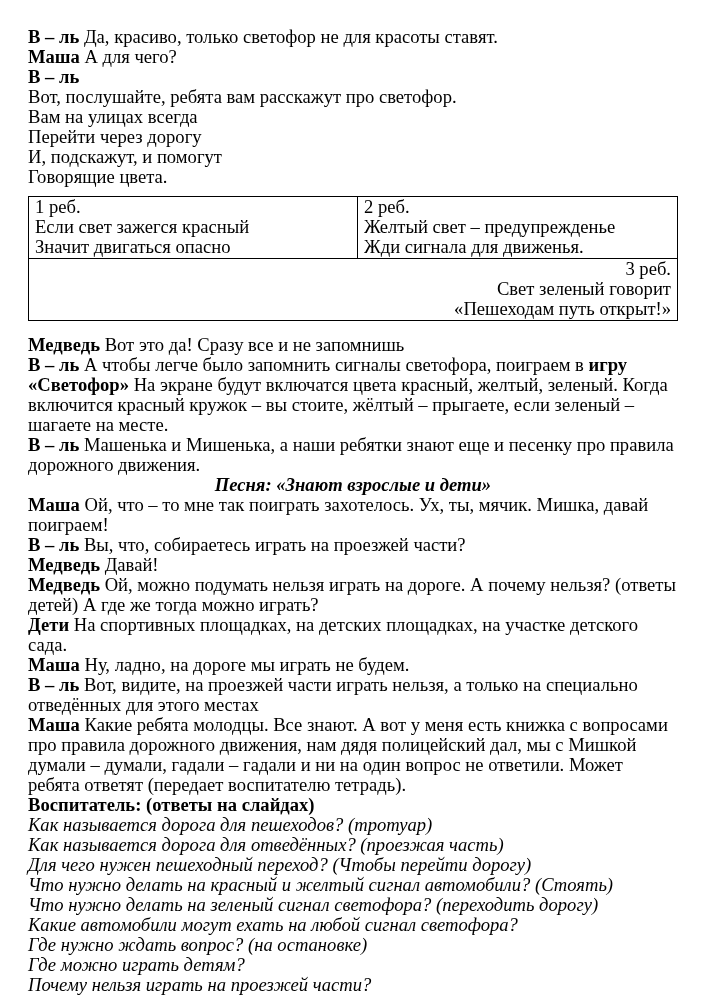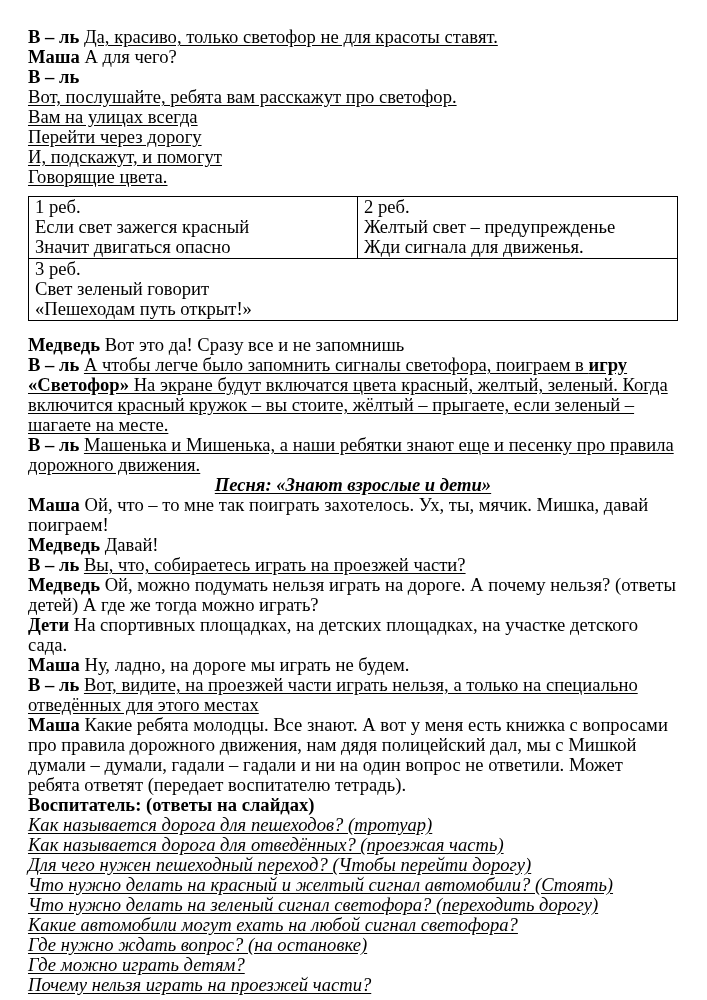--- a/index.html
+++ b/index.html
@@ -15,34 +15,34 @@
     height: 1000px;
     padding: 27px 29px 0 28px;
     font-family: "Liberation Serif", "DejaVu Serif", serif;
     font-size: 18.6px;
     line-height: 20px;
     color: #000000;
   }
   p.para { margin: 0; padding: 0; }
   .b { font-weight: bold; }
   .i { font-style: italic; text-align: center; }
-  .u { text-decoration: underline; text-underline-offset: 2px; }
+  .u { text-underline-offset: 2px; }
   .center { text-align: center; }
   .verse-table {
     width: 100%;
     border-collapse: collapse;
     margin: 9px 0 14px 0;
   }
   .verse-table td {
     border: 1.5px solid #000000;
     padding: 0 6px 1px 6px;
     vertical-align: top;
   }
   .verse-table td.c1 { width: 50.7%; }
-  .verse-table td.c3 { text-align: left; }
+  .verse-table td.c3 { text-align: right; }
 </style>
 </head>
 <body>
 
 <div class="page">
 
   <div class="section" id="intro-section">
       <p class="para"><span class="b">В – ль </span><span class="u">Да, красиво, только светофор не для красоты ставят.</span></p>
       <p class="para"><span class="b">Маша </span><span>А для чего?</span></p>
       <p class="para"><span class="b">В – ль</span></p>
@@ -76,22 +76,22 @@
       </tr>
     </tbody>
   </table>
 
   <div class="section" id="dialogue-section">
       <p class="para"><span class="b">Медведь </span><span> Вот это да! Сразу все и не запомнишь</span></p>
       <p class="para"><span class="b">В – ль </span><span class="u"> А чтобы легче было запомнить сигналы светофора, поиграем в </span><span class="b u">игру «Светофор»</span><span class="u"> На экране будут включатся цвета красный, желтый, зеленый. Когда включится  красный кружок – вы стоите, жёлтый – прыгаете, если зеленый – шагаете на месте.</span></p>
       <p class="para"><span class="b">В – ль </span><span class="u">Машенька и Мишенька, а наши ребятки знают еще и песенку про правила дорожного движения.</span></p>
       <p class="para center"><span class="b i u">Песня: «Знают взрослые и дети»</span></p>
       <p class="para"><span class="b">Маша </span><span>Ой, что – то мне так поиграть захотелось. Ух, ты, мячик.  Мишка, давай поиграем!</span></p>
+      <p class="para"><span class="b">В – ль </span><span class="u">Вы, что, собираетесь играть на проезжей части?</span></p>
       <p class="para"><span class="b">Медведь </span><span>Давай!</span></p>
-      <p class="para"><span class="b">В – ль </span><span class="u">Вы, что, собираетесь играть на проезжей части?</span></p>
       <p class="para"><span class="b">Медведь </span><span>Ой, можно подумать нельзя играть на дороге. А почему нельзя? (ответы детей) А где же тогда можно играть?</span></p>
       <p class="para"><span class="b">Дети </span><span>На спортивных площадках, на детских площадках, на участке детского сада.</span></p>
       <p class="para"><span class="b">Маша </span><span>Ну, ладно, на дороге мы играть не будем.</span></p>
       <p class="para"><span class="b">В – ль </span><span class="u">Вот, видите, на проезжей части играть нельзя, а только на  специально отведённых для этого местах</span></p>
       <p class="para"><span class="b">Маша </span><span>Какие ребята молодцы. Все знают. А вот у меня есть книжка с вопросами про правила дорожного движения, нам дядя полицейский дал,  мы с Мишкой думали – думали, гадали – гадали и ни на  один вопрос не ответили. Может ребята ответят (передает воспитателю тетрадь).</span></p>
       <p class="para"><span class="b">Воспитатель: (ответы на слайдах)</span></p>
     </div>
 
   <div class="section" id="questions-section">
       <p class="para"><span class="i u">Как называется  дорога для пешеходов? (тротуар)</span></p>

